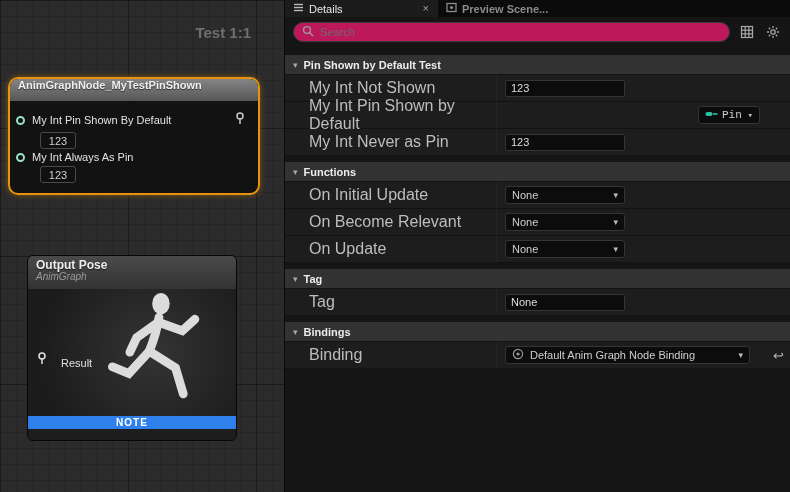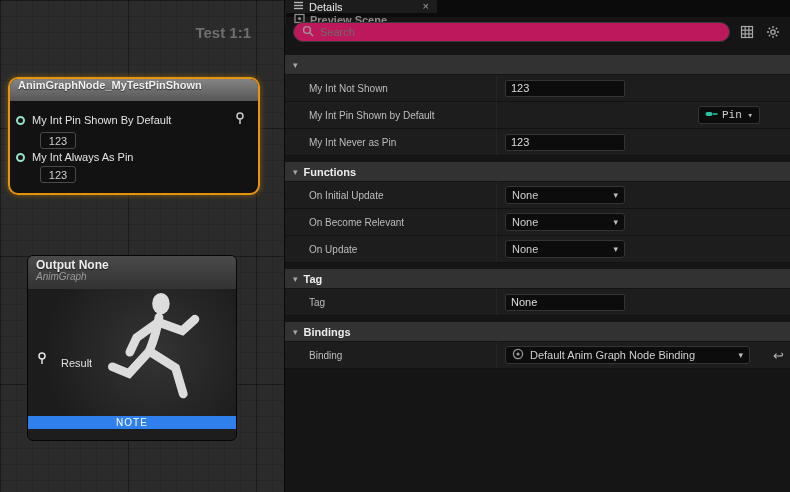--- a/index.html
+++ b/index.html
@@ -45,27 +45,27 @@
   .node2-title { font-size:12px; font-weight:bold; color:#ededed;
     text-shadow:0 1px 1px rgba(0,0,0,.6); }
   .node2-subtitle { font-size:10px; font-style:italic; color:#9a9a9a; margin-top:-1px; }
   .node2-body { position:relative; height:140px;
     background:radial-gradient(circle at 60% 45%, #343434 0%, #1c1c1c 75%); }
   .result-row { position:absolute; left:8px; top:62px; display:flex;
     align-items:flex-end; gap:13px; }
   .result-label { font-size:11px; color:#e0e0e0; }
   .mannequin { position:absolute; right:2px; top:2px; }
   .note-bar { position:absolute; left:0; bottom:0; width:100%; height:13px;
-    background:#2f80ed; color:#fff; font-size:10px; font-weight:normal;
+    background:#2f80ed; color:#fff; font-size:10px; font-weight:bold;
     letter-spacing:1px; display:flex; align-items:center; justify-content:center; }
 
   
   .details-panel { position:relative; width:505px; height:492px; background:#151515;
     display:flex; flex-direction:column; flex:0 0 505px; }
-  .tabbar { height:17px; background:#0b0b0b; display:flex; align-items:stretch;flex-direction:column; }
+  .tabbar { height:17px; background:#0b0b0b; display:flex; align-items:stretch; }
   .tab { display:flex; align-items:center; gap:5px; padding:0 8px; font-size:11px;
     cursor:pointer; }
   .tab.active { background:#1c1c1c; color:#e8e8e8; width:152px; }
   .tab.inactive { color:#8b8b8b; width:168px; border-left:1px solid #1f1f1f;font-weight:bold; }
   .tab-close { margin-left:auto; color:#a0a0a0; font-size:11px; line-height:1; }
   .searchrow { height:30px; display:flex; align-items:center; padding:0 8px; gap:8px; }
   .searchbox { flex:1; height:20px; background:#be185d; border:1px solid #3a3a3a;
     border-radius:11px; display:flex; align-items:center; padding:0 8px; gap:6px; }
   .searchbox input { flex:1; background:transparent; border:none; outline:none;
     color:#cfcfcf; font-size:11px; font-family:"Liberation Sans",sans-serif; }
@@ -76,21 +76,21 @@
   .section { margin-top:6px; }
   .section.first { margin-top:8px; }
   .section-header { height:20px; background:#323232; border-bottom:1px solid #141414;
     display:flex; align-items:center; gap:6px; padding:0 8px; }
   .section-chevron { color:#a8a8a8; font-size:9px; }
   .section-title { color:#ececec; font-size:11px; font-weight:bold; }
 
   .row { display:flex; align-items:center; height:27px; background:#1d1d1d;
     border-bottom:1px solid #121212; }
   .row-label { width:212px; flex:0 0 212px; align-self:stretch; display:flex;
-    align-items:center; padding-left:24px; color:#bdbdbd; font-size:10px;
+    align-items:center; padding-left:24px; color:#bdbdbd; font-size:16px;
     border-right:1px solid #242424; }
   .row-value { flex:1; display:flex; align-items:center; padding-left:8px; }
   .textbox { width:120px; height:17px; background:#0c0c0c; border:1px solid #343434;
     border-radius:2px; color:#dddddd; font-size:11px; padding:0 5px; outline:none;
     font-family:"Liberation Sans",sans-serif; }
   .dropdown { display:flex; align-items:center; justify-content:space-between;
     width:120px; height:18px; background:#0c0c0c; border:1px solid #343434;
     border-radius:3px; color:#cfcfcf; font-size:11px; padding:0 6px; cursor:pointer; }
   .dd-chevron { color:#bdbdbd; font-size:9px; margin-left:6px; }
   .pin-dropdown { width:62px; margin-left:auto; margin-right:30px; gap:4px;
@@ -128,21 +128,21 @@
         <div class="pin-row">
           <span class="pin-circle"></span>
           <span class="pin-label">My Int Always As Pin</span>
         </div>
         <div class="node-valuebox">123</div>
       </div>
     </div>
 
     <div class="node2">
       <div class="node2-header">
-        <div class="node2-title">Output None</div>
+        <div class="node2-title">Output Pose</div>
         <div class="node2-subtitle">AnimGraph</div>
       </div>
       <div class="node2-body">
         <span class="mannequin">
           <svg width="150" height="136" viewBox="0 0 120 140">
             <g stroke="#dcdcdc" stroke-width="9" stroke-linecap="round" fill="none">
               <path d="M60 27 C58 40 54 52 50 62"></path>
               <path d="M58 33 L37 48 L30 63"></path>
               <path d="M62 33 L84 41 L97 29"></path>
               <path d="M50 62 L77 79 L85 106"></path>
@@ -226,20 +226,21 @@
               <line x1="2.8" y1="11.2" x2="4.2" y2="9.8"></line>
               <line x1="9.8" y1="4.2" x2="11.2" y2="2.8"></line>
             </g>
           </svg>
       </span>
     </div>
 
     <div class="section first">
       <div class="section-header">
         <span class="section-chevron">▾</span>
+        <span class="section-title">Pin Shown by Default Test</span>
       </div>
       <div class="row">
         <div class="row-label">My Int Not Shown</div>
         <div class="row-value">
           <input class="textbox" value="123" style="">
         </div>
       </div>
       <div class="row">
         <div class="row-label">My Int Pin Shown by Default</div>
         <div class="row-value">

